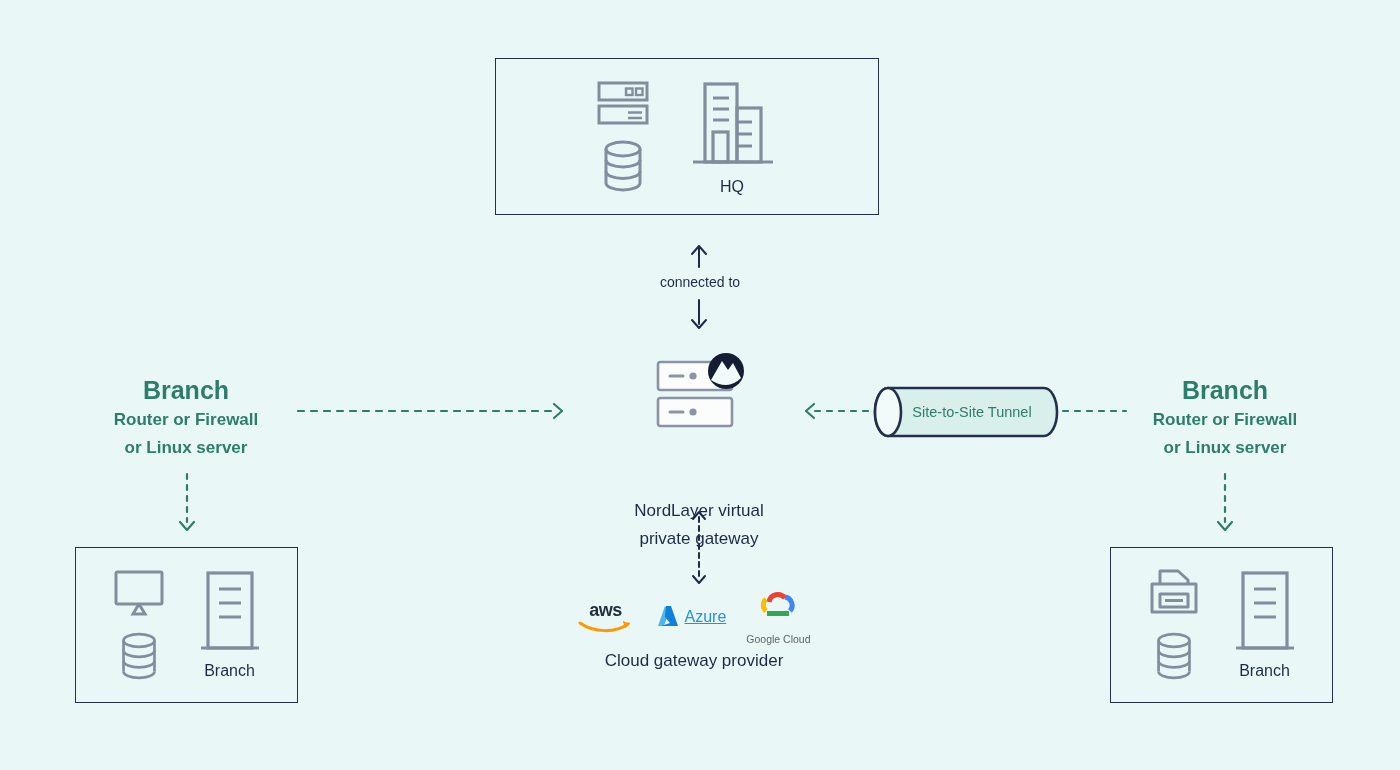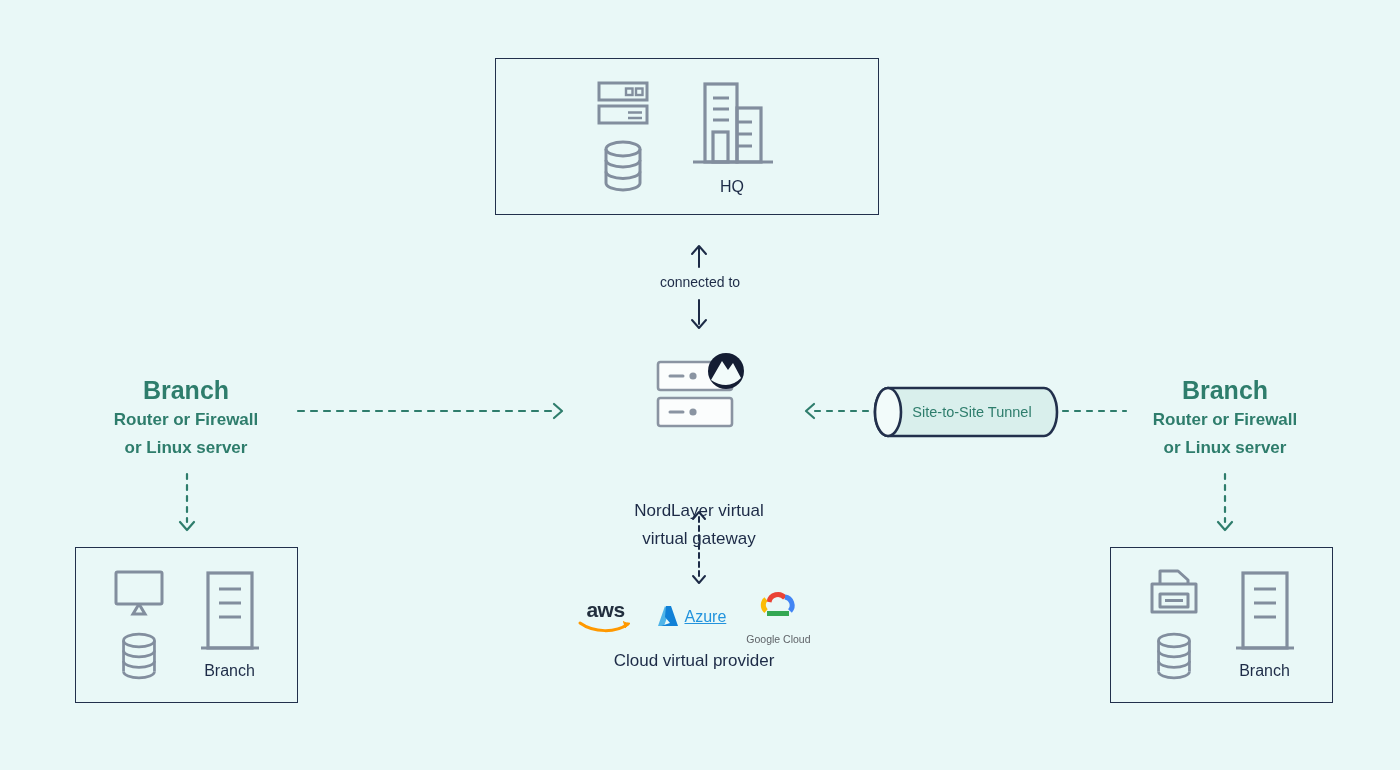--- a/index.html
+++ b/index.html
@@ -40,21 +40,21 @@
   .branch-text.left  { left:26px; }
   .branch-text.right { left:1065px; }
   .branch-title { font-size:25px; font-weight:700; color:#2e7d6c; line-height:32px; }
   .branch-sub   { font-size:17px; font-weight:700; color:#2e7d6c; line-height:28px; }
 
   .cloud-row {
     left:544px; top:594px; width:300px; height:46px;
     display:flex; align-items:center; justify-content:center; gap:20px;
   }
   .aws-logo { display:flex; flex-direction:column; align-items:center; width:56px; }
-  .aws-word { font-size:21px; font-weight:600; color:#222f3e; letter-spacing:-0.5px; line-height:20px; }
+  .aws-word { font-size:18px; font-weight:600; color:#222f3e; letter-spacing:-0.5px; line-height:20px; }
   .azure-logo { display:flex; align-items:center; gap:5px; }
   .azure-word { font-size:16px; font-weight:500; color:#2293dd;text-decoration:underline; }
   .gcloud-logo { display:flex; flex-direction:column; align-items:center; }
   .gcloud-word { font-size:10.5px; color:#5f6368; margin-top:15px; }
   .cloud-caption {
     left:544px; top:651px; width:300px; text-align:center;
     font-size:17px; font-weight:500; color:#1d2b47;
   }
 </style>
 </head>
@@ -159,21 +159,21 @@
       <circle cx="41" cy="24" r="3.6" fill="#8a94a2"></circle>
       <circle cx="41" cy="60" r="3.6" fill="#8a94a2"></circle>
       <g>
         <circle cx="74" cy="19" r="18" fill="#141d33"></circle>
         <path d="M59,28 L70,9 L76,18 L81,11 L89,26 Q82,33 74,33 Q66,33 59,28 Z" fill="#f2fbfa"></path>
       </g>
     </svg>
   </div>
   <div class="node gateway-label">
     <div>NordLayer virtual</div>
-    <div>virtual gateway</div>
+    <div>private gateway</div>
   </div>
 
   <div class="node branch-text left">
     <div class="branch-title">Branch</div>
     <div class="branch-sub">Router or Firewall</div>
     <div class="branch-sub">or Linux server</div>
   </div>
 
   <div class="node branch-text right">
     <div class="branch-title">Branch</div>
@@ -263,15 +263,15 @@
     <div class="gcloud-logo">
       <svg width="42" height="28" viewBox="0 0 42 28">
         <path d="M12,12 A9,9 0 0 1 28,8" stroke="#ea4335" stroke-width="5" fill="none"></path>
         <path d="M9,21 A8,8 0 0 1 9,9" stroke="#fbbc05" stroke-width="5" fill="none"></path>
         <path d="M28,7 A8.5,8.5 0 0 1 33,21" stroke="#4285f4" stroke-width="5" fill="none"></path>
         <path d="M10,23.5 H32" stroke="#34a853" stroke-width="5" fill="none"></path>
       </svg>
       <span class="gcloud-word">Google Cloud</span>
     </div>
   </div>
-  <div class="node cloud-caption">Cloud virtual provider</div>
+  <div class="node cloud-caption">Cloud gateway provider</div>
 
 </div>
 
 </body></html>

